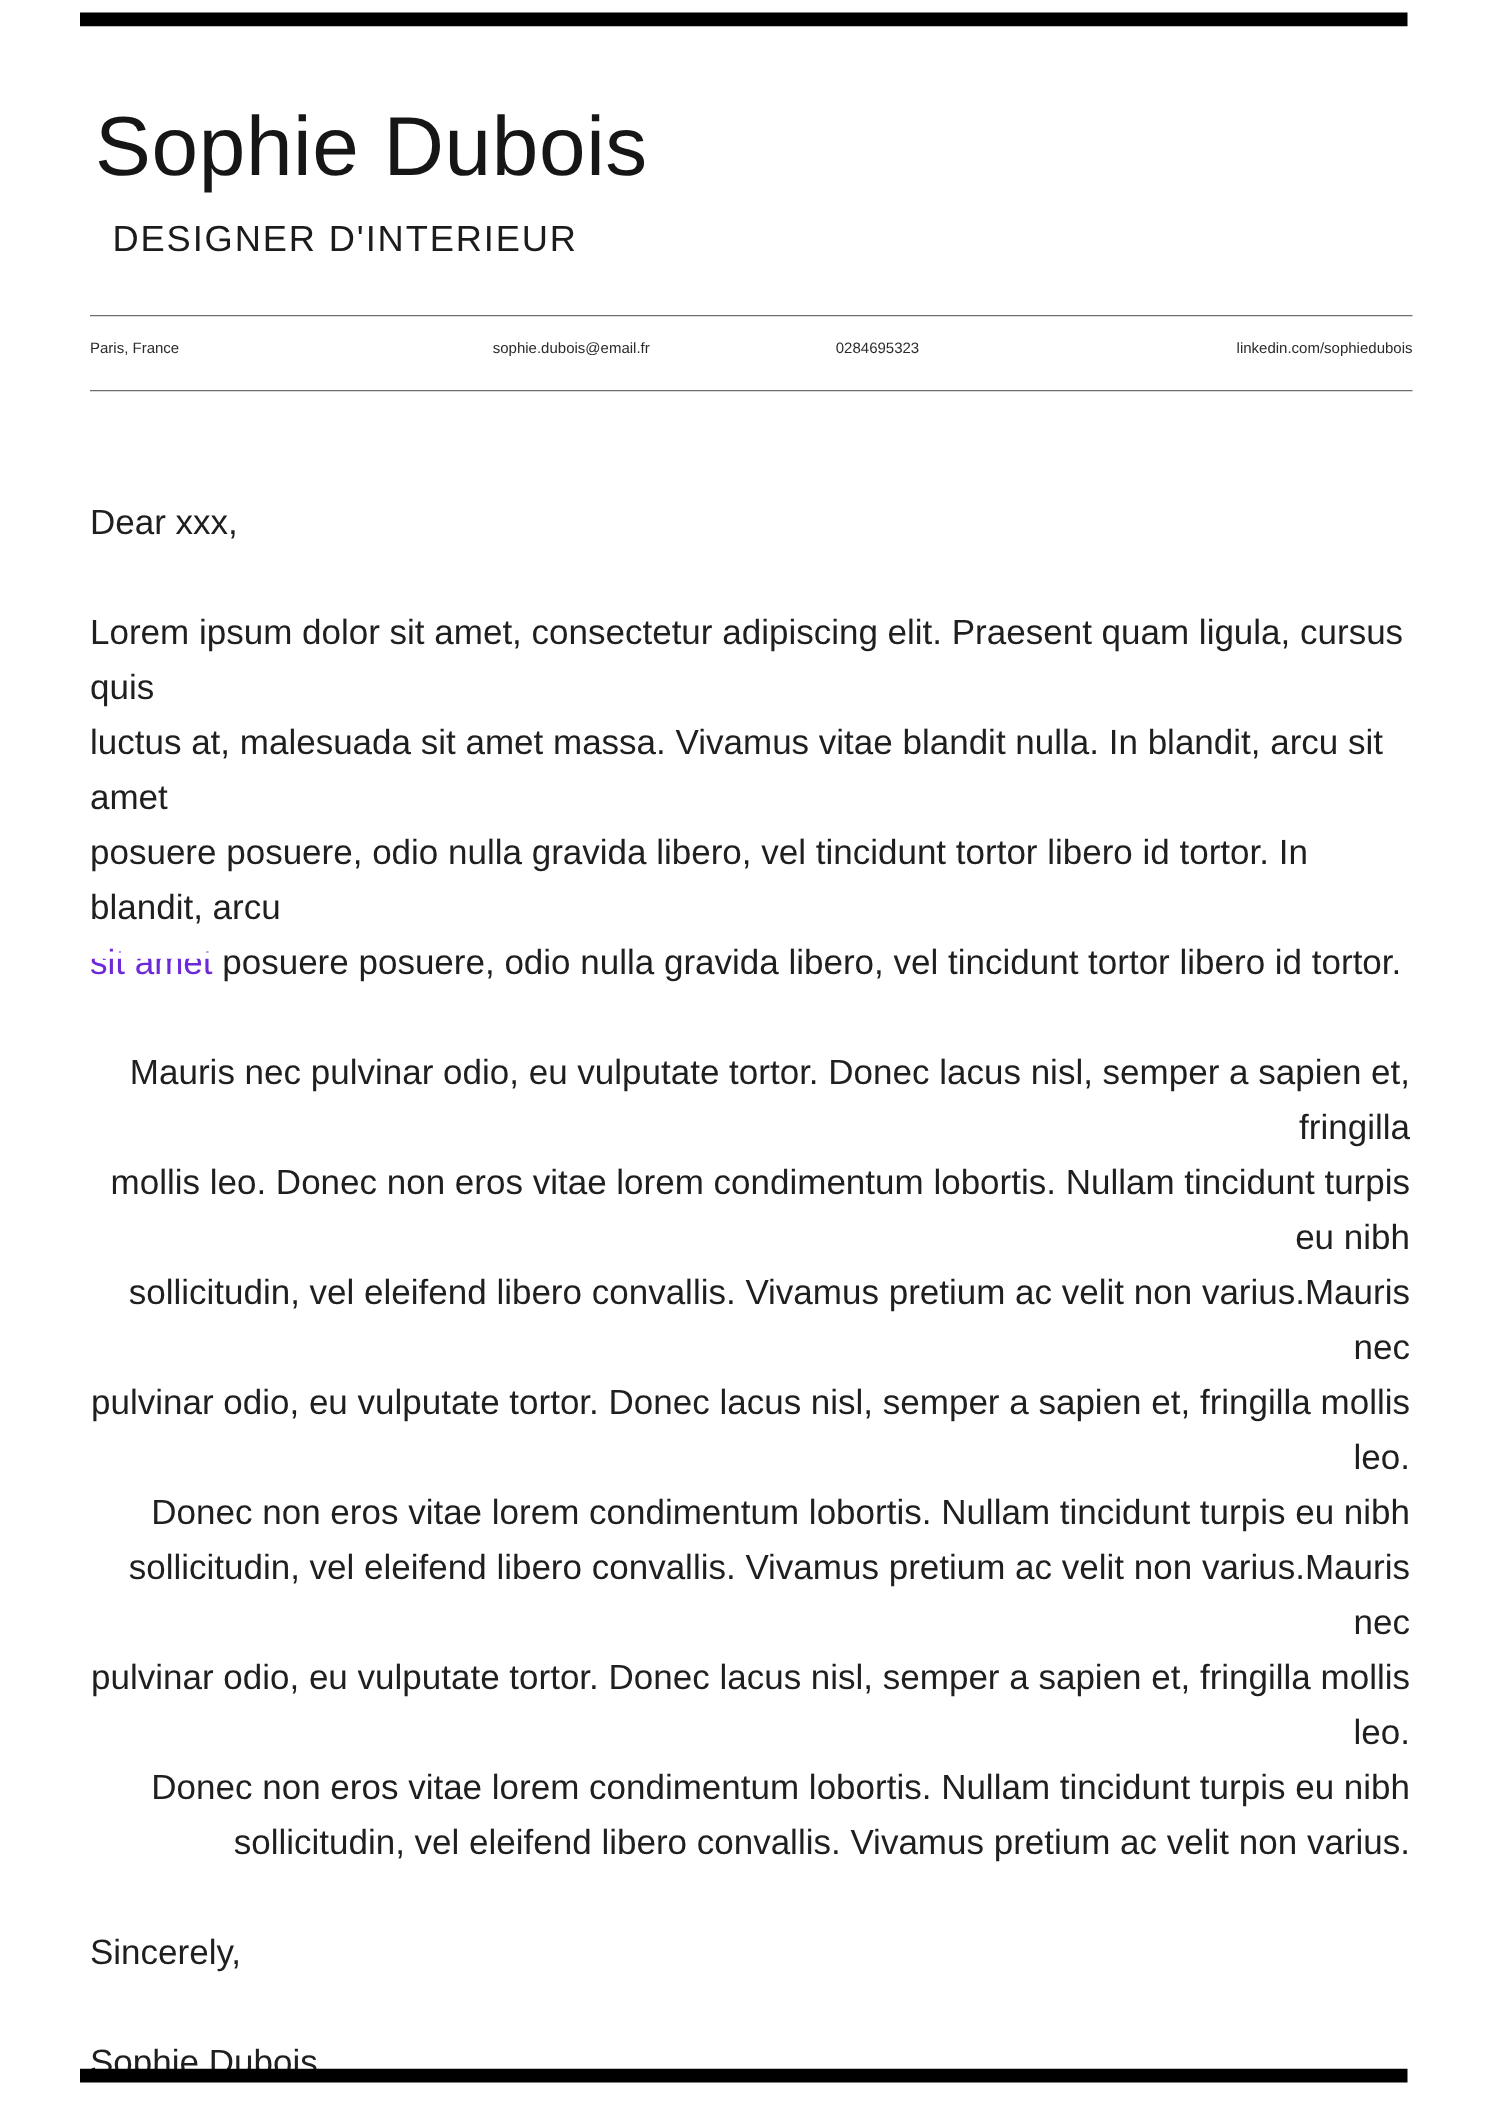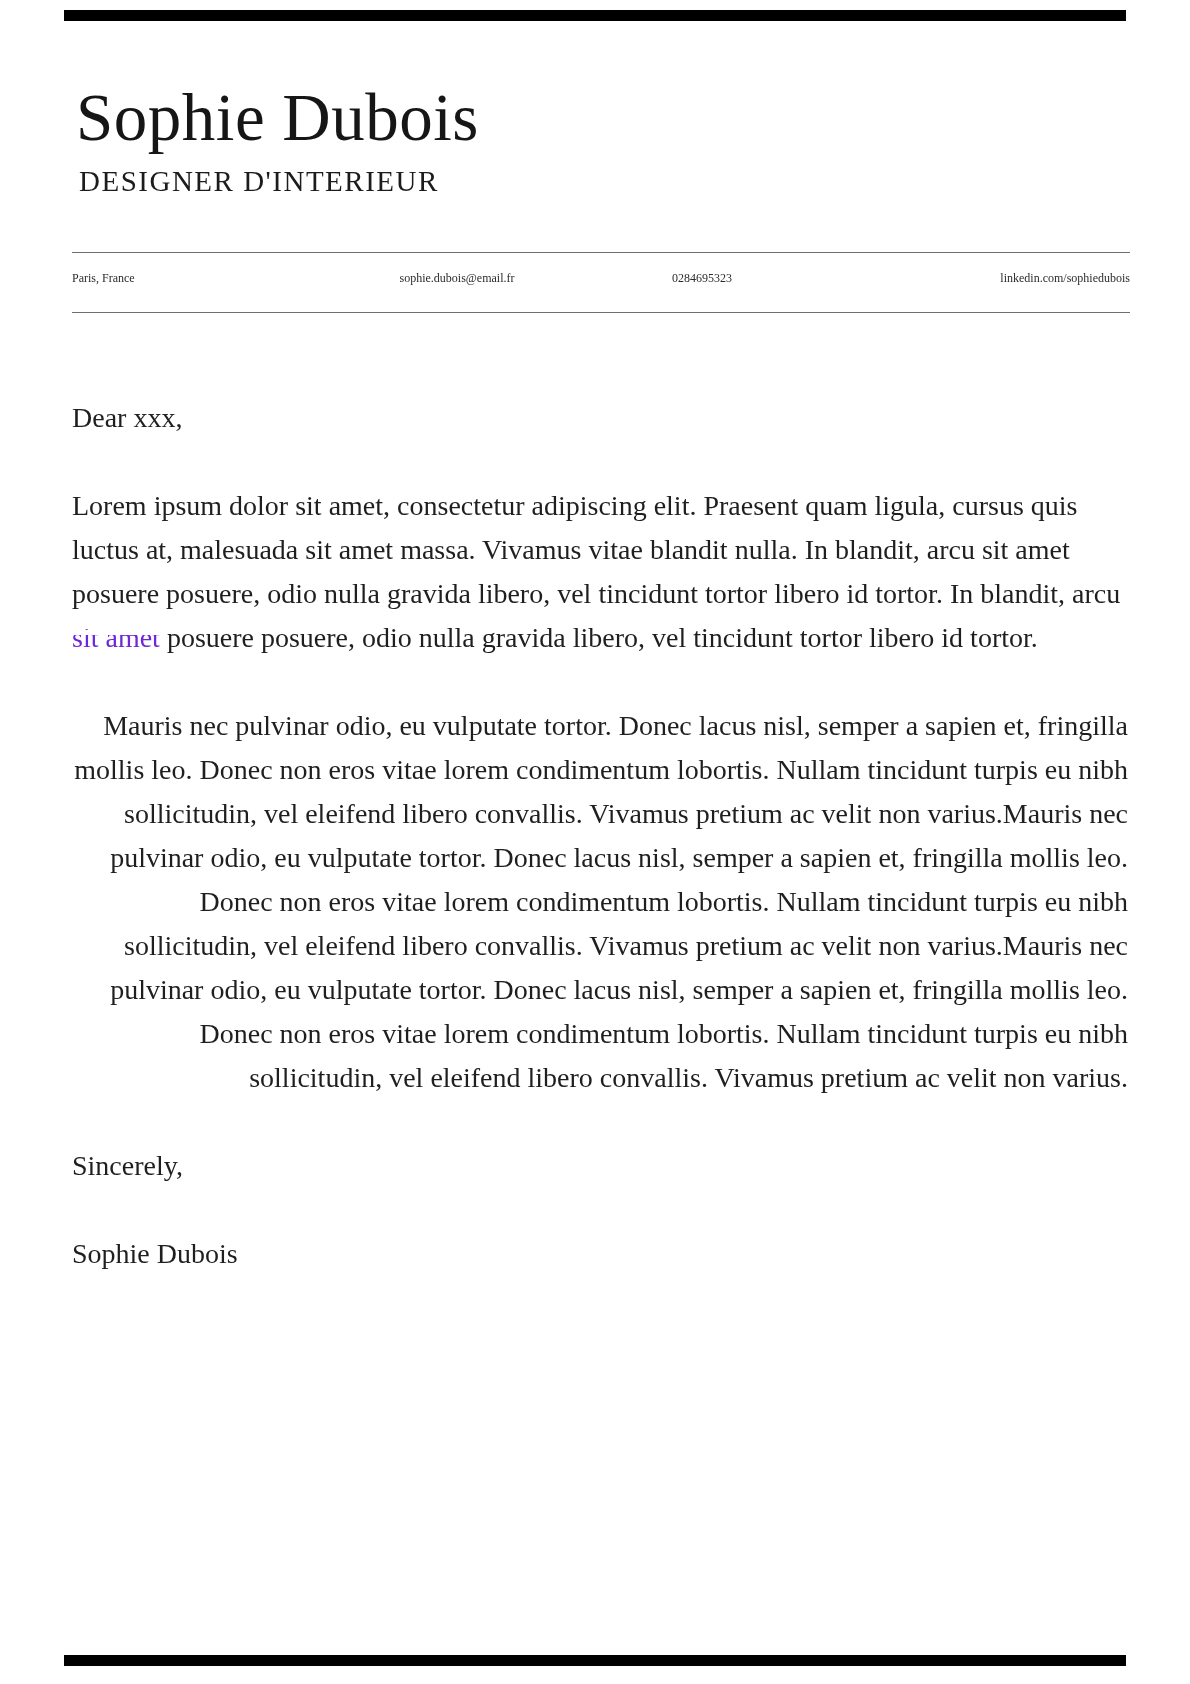--- a/index.html
+++ b/index.html
@@ -1,32 +1,32 @@
 <!DOCTYPE html>
 <html><head>
 <meta charset="utf-8">
 <style>
   html,body{margin:0;padding:0;background:#ffffff;}
   .page{
     position:relative;
     width:1190px;height:1684px;
     background:#ffffff;
     overflow:hidden;
-    font-family:Liberation Serif, serif;
+    font-family:Liberation Sans, sans-serif;
     color:#1f1f1f;
   }
   .bar{position:absolute;left:64px;width:1062px;height:11px;background:#000000;}
   .bar-top{top:10px;}
   .bar-bottom{top:1655px;}
   .name{
     position:absolute;left:76px;top:84px;margin:0;
     font-size:67px;font-weight:400;line-height:1;letter-spacing:.5px;color:#161616;
   }
   .role{
-    position:absolute;left:78px;top:164px;margin:1px;
+    position:absolute;left:78px;top:164px;margin:12px;
     font-size:29px;font-weight:400;letter-spacing:1.5px;color:#1c1c1c;
   }
   .rule{position:absolute;left:72px;width:1058px;height:1px;background:#6e6e6e;}
   .rule-1{top:252px;}
   .rule-2{top:312px;}
   .contact{
     position:absolute;left:72px;top:271px;width:1058px;
     display:grid;grid-template-columns:240px 290px 200px 1fr;
     font-size:12px;color:#2b2b2b;
   }

